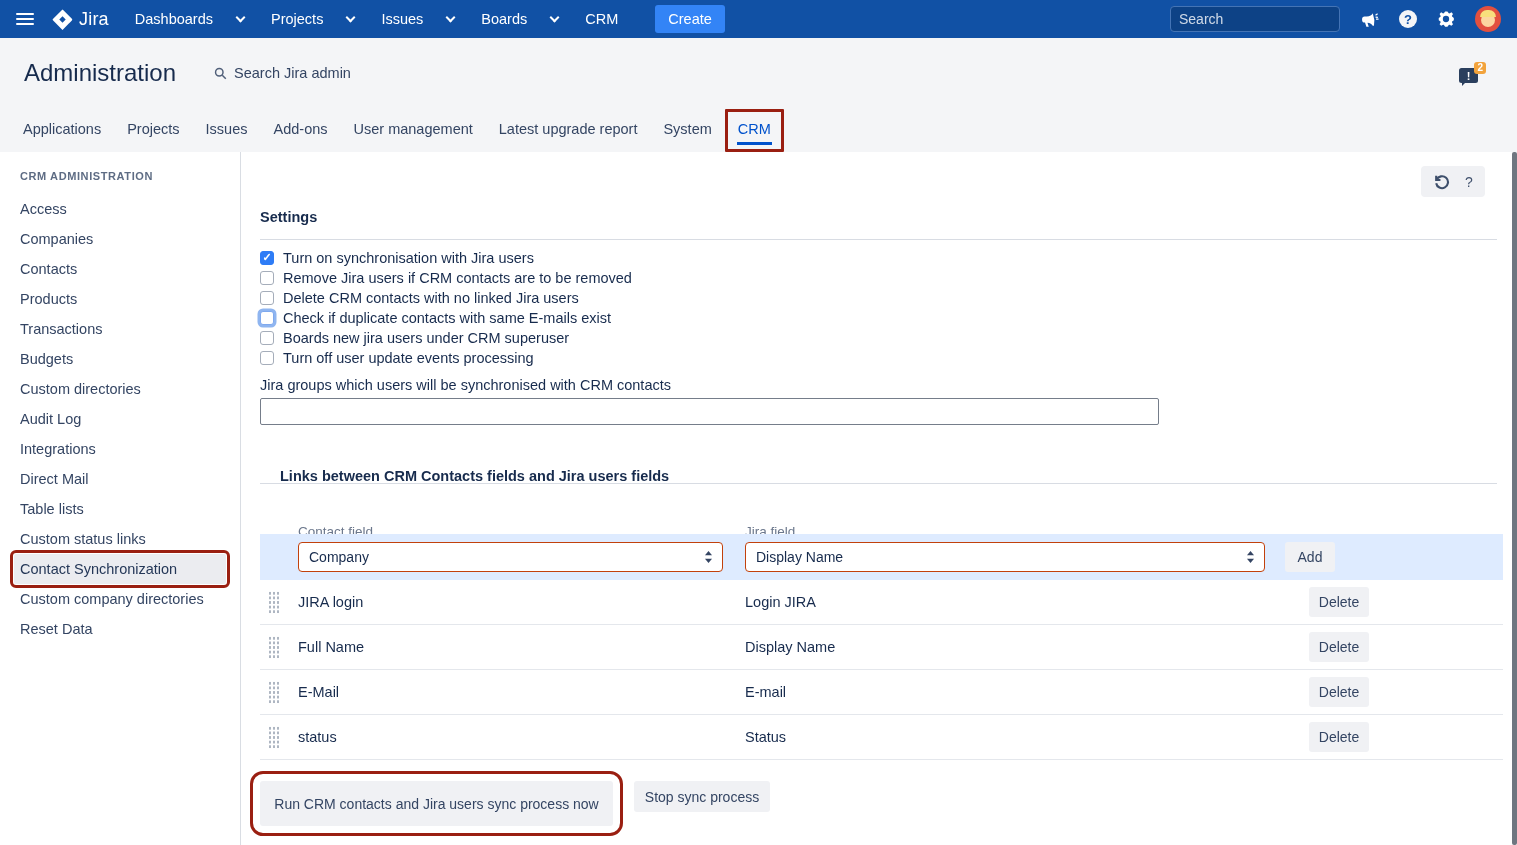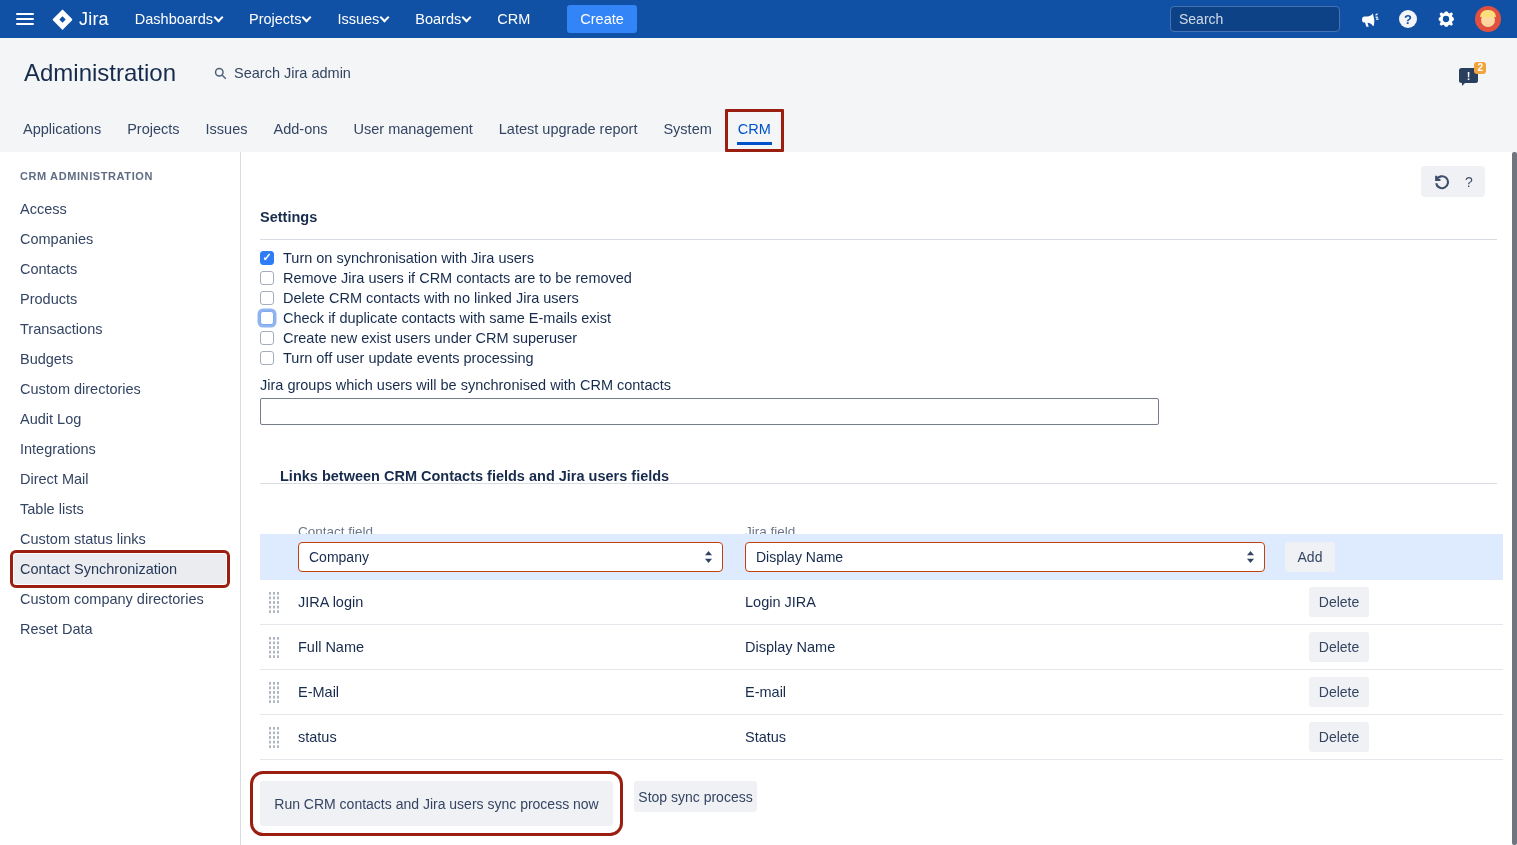--- a/index.html
+++ b/index.html
@@ -5,21 +5,21 @@
   * { margin:0; padding:0; box-sizing:border-box; }
   body { font-family:"Liberation Sans", sans-serif; background:#fff; }
   .page { position:relative; width:1517px; height:845px; overflow:hidden; background:#fff; }
 
   
   .navbar { height:38px; background:#1151A5; display:flex; align-items:center; padding:0 14px 0 16px; color:#fff; }
   .hamburger { width:18px; display:flex; flex-direction:column; gap:3px; margin-right:18px; cursor:pointer; }
   .hamburger i { display:block; height:2px; background:#fff; border-radius:1px; }
   .logo { display:flex; align-items:center; gap:6px; margin-right:26px; }
   .logo-text { font-size:18px; font-weight:500; letter-spacing:.2px; }
-  .nav-item { display:flex; align-items:center; gap:2px; font-size:14.5px; font-weight:500; margin-right:27px; cursor:pointer; }
+  .nav-item { display:flex; align-items:center; gap:24px; font-size:14.5px; font-weight:500; margin-right:27px; cursor:pointer; }
   .chev { width:7px; height:7px; border-right:2px solid #fff; border-bottom:2px solid #fff; transform:rotate(45deg); margin-top:-3px; }
   .create-btn { background:#3384F6; border:none; color:#fff; font-family:inherit; font-size:14.5px; font-weight:500; padding:6px 13px; border-radius:3px; margin-left:10px; cursor:pointer; }
   .nav-spacer { flex:1; }
   .nav-search { display:flex; align-items:center; width:170px; height:26px; background:#0D4286; border:1px solid #4474B5; border-radius:4px; padding:0 8px; margin-right:20px; }
   .nav-search input { flex:1; background:transparent; border:none; outline:none; color:#fff; font-family:inherit; font-size:14px; }
   .nav-search input::placeholder { color:rgba(255,255,255,.8); }
   .nav-search svg { color:rgba(255,255,255,.85); }
   .nav-icon { margin-right:19px; display:flex; align-items:center; cursor:pointer; }
   .help-circle { width:18px; height:18px; border-radius:50%; background:#F4F5F7; color:#1151A5; font-size:13px; font-weight:bold; display:flex; align-items:center; justify-content:center; }
   .avatar { width:26px; height:26px; border-radius:50%; background:#E2503F; position:relative; overflow:hidden; cursor:pointer; margin-right:2px; }
@@ -79,21 +79,21 @@
   .select.s2 { left:485px; width:520px; }
   .btn { background:#F0F1F4; border:none; border-radius:3px; font-family:inherit; font-size:14px; color:#344563; cursor:pointer; }
   .add-btn { position:absolute; left:1025px; top:8px; width:50px; height:30px; }
   .lt-row { height:45px; position:relative; border-bottom:1px solid #E4E7EC; }
   .drag-handle { position:absolute; left:8px; top:11px; width:12px; height:23px; background-image:radial-gradient(circle, #AEB6C2 1.2px, transparent 1.4px); background-size:4px 4.6px; cursor:grab; }
   .cell { position:absolute; top:0; line-height:45px; font-size:14.5px; color:#172B4D; }
   .del-btn { position:absolute; left:1049px; top:7px; width:60px; height:30px; }
 
   .actions { position:absolute; top:629px; left:19px; display:flex; gap:21px; }
   .run-btn { width:353px; height:45px; outline:3px solid #9A1F11; outline-offset:7px; }
-  .stop-btn { width:123px; height:31px; }
+  .stop-btn { width:136px; height:31px; }
 
   .page-scrollbar { position:absolute; right:0; top:152px; bottom:0; width:5px; background:#6F7680; border-radius:2px; }
 </style>
 </head>
 <body>
 
 <div class="page">
 
   <div class="navbar">
     <div class="hamburger">
@@ -229,21 +229,21 @@
         <div class="check-row">
           <span class="cbox"></span>
           <span class="check-label">Delete CRM contacts with no linked Jira users</span>
         </div>
         <div class="check-row">
           <span class="cbox focused"></span>
           <span class="check-label">Check if duplicate contacts with same E-mails exist</span>
         </div>
         <div class="check-row">
           <span class="cbox"></span>
-          <span class="check-label">Create new exist users under CRM superuser</span>
+          <span class="check-label">Boards new jira users under CRM superuser</span>
         </div>
         <div class="check-row">
           <span class="cbox"></span>
           <span class="check-label">Turn off user update events processing</span>
         </div>
       </div>
 
       <div class="field-label">Jira groups which users will be synchronised with CRM contacts</div>
       <input class="text-input" type="text" value="" style="">
 

